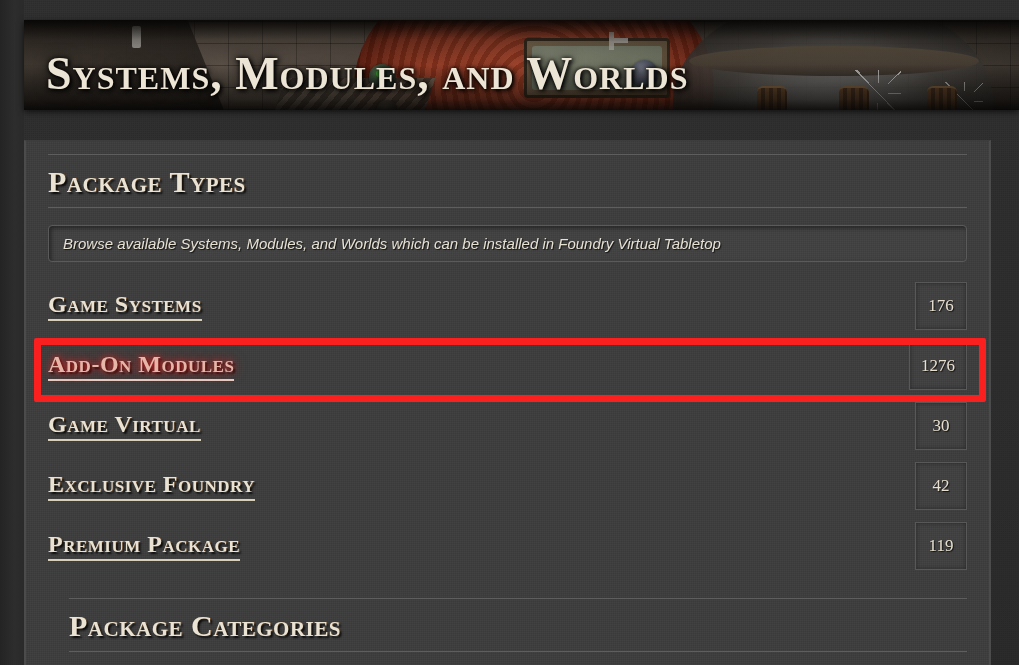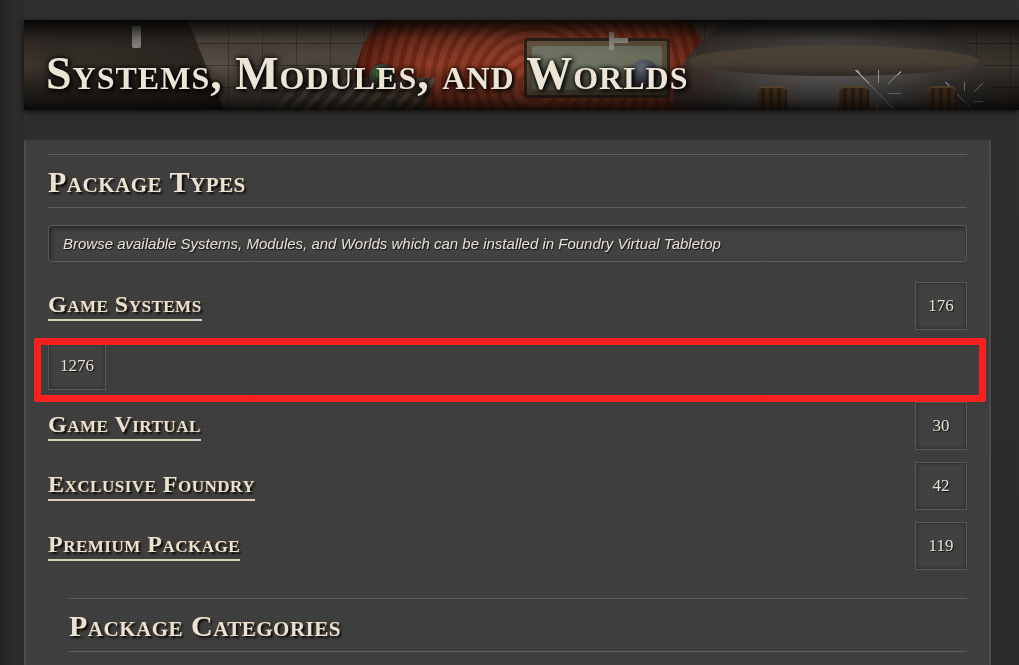--- a/index.html
+++ b/index.html
@@ -310,20 +310,21 @@
       <div class="description-box">Browse available Systems, Modules, and Worlds which can be installed in Foundry Virtual Tabletop</div>
 
       <ul class="type-list">
 
         <li class="type-item">
           <a class="type-link">Game Systems</a>
           <span class="type-count">176</span>
         </li>
 
         <li class="type-item is-hovered">
+          <a class="type-link">Add-On Modules</a>
           <span class="type-count">1276</span>
         </li>
 
         <li class="type-item">
           <a class="type-link">Game Virtual</a>
           <span class="type-count">30</span>
         </li>
 
         <li class="type-item">
           <a class="type-link">Exclusive Foundry</a>

